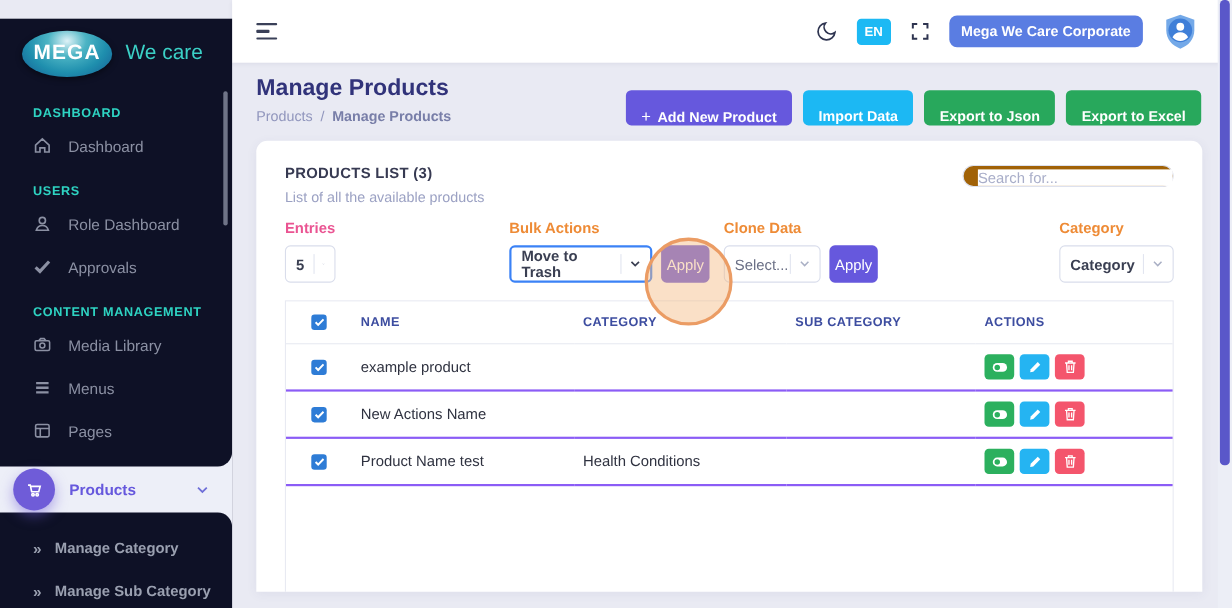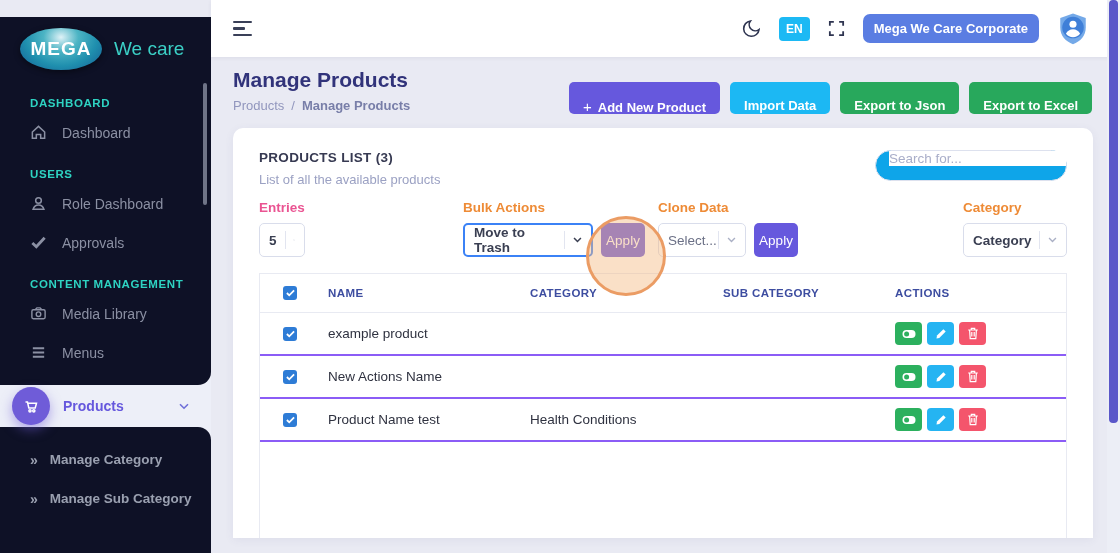--- a/index.html
+++ b/index.html
@@ -54,21 +54,21 @@
   .head-actions { display:flex; gap:10px; margin-top:14px; }
   .btn { border:none; border-radius:5px; color:#fff; font-size:13px; font-weight:bold; height:31px; padding:16px 14px; cursor:pointer; font-family:inherit; }
   .btn-purple { background:#6658dd; } .btn-cyan { background:#1cb8f3; } .btn-green { background:#28a85c; }
   .plus-glyph { font-weight:normal; font-size:15px; margin-right:6px; }
 
   .card { margin:14px 27px 0 22px; background:#fff; border-radius:10px 10px 0 0; height:410px;
     padding:22px 26px 0 26px; box-shadow:0 2px 10px rgba(70,70,130,.07); overflow:hidden; }
   .card-head { display:flex; justify-content:space-between; align-items:flex-start; }
   .card-title { color:#373a52; font-size:13.5px; font-weight:bold; letter-spacing:.3px; }
   .card-sub { color:#9ba1c3; font-size:13px; margin-top:7px; }
-  .search-pill { width:192px; height:31px; border:1px solid #dde1ee; border-radius:17px; display:flex; align-items:flex-start; padding:0 13px; background:#0ea5e9; }
+  .search-pill { width:192px; height:20px; border:1px solid #dde1ee; border-radius:17px; display:flex; align-items:flex-end; padding:0 13px; background:#a16207; }
   .search-pill input { border:none; outline:none; flex:1; font-size:13.5px; color:#3a3f52; font-family:inherit; }
   .search-pill input::placeholder { color:#a9aec9; }
 
   .filters { display:flex; align-items:flex-start; margin-top:13px; }
   .f-label { font-size:13.5px; font-weight:bold; margin-bottom:8px; }
   .lbl-pink { color:#ea5492; } .lbl-orange { color:#ee8b36; }
   .sel { height:34px; border:1px solid #d9ddeb; border-radius:5px; background:#fff; display:flex; align-items:center; padding:0 9px; cursor:pointer; }
   .sel-text { font-size:13.5px; color:#3a3f52; font-weight:bold; }
   .sel-muted { color:#6b7086; font-weight:normal; }
   .sel-div { width:1px; height:18px; background:#e2e5f0; margin:0 8px; }
@@ -143,20 +143,27 @@
         <path d="M5.5 5l1.8-2h3.4L12.5 5"></path>
       </svg>
     <span>Media Library</span>
   </div>
 
   <div class="nav-item">
     <svg width="17" height="17" viewBox="0 0 18 18" fill="none" stroke="#8b90a3" stroke-width="2.2">
         <path d="M3 4.5h12M3 9h12M3 13.5h12"></path>
       </svg>
     <span>Menus</span>
+  </div>
+  <div class="nav-item">
+    <svg width="17" height="17" viewBox="0 0 18 18" fill="none" stroke="#8b90a3" stroke-width="1.5">
+        <rect x="2.5" y="3" width="13" height="12" rx="1.5"></rect>
+        <path d="M2.5 7h13M7 7v8"></path>
+      </svg>
+    <span>Pages</span>
   </div>
 
   <div class="active-wrap">
     <div class="cap-top"></div>
     <div class="active-row">
       <span class="cart-badge">
         <svg width="18" height="18" viewBox="0 0 18 18" fill="none" stroke="#fff" stroke-width="1.5">
             <path d="M3.5 5h2l1.3 6h6.4l1.3-4.8H6"></path>
             <circle cx="8" cy="13.8" r="1.1"></circle>
             <circle cx="11.8" cy="13.8" r="1.1"></circle>

